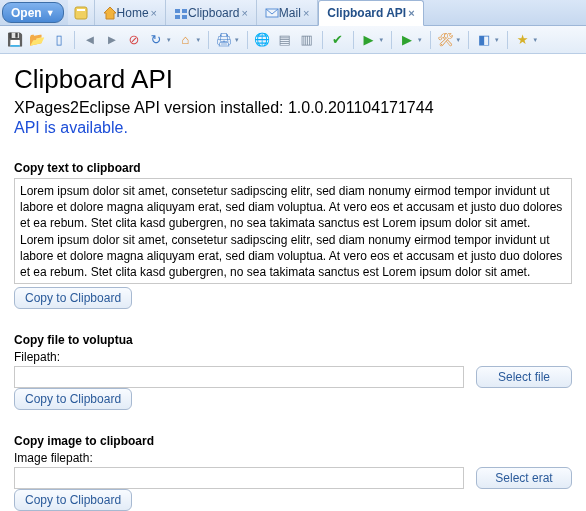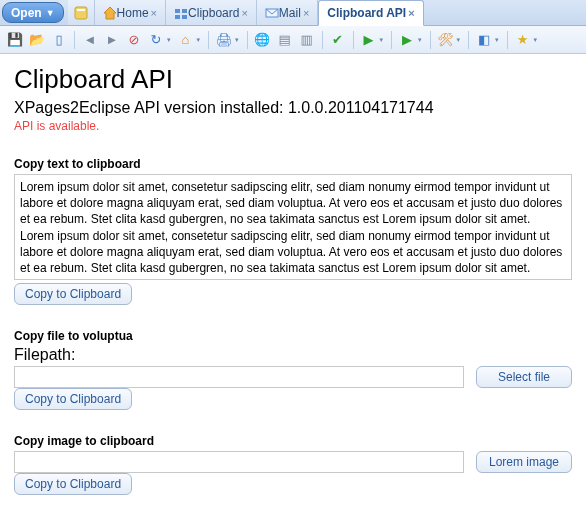--- a/index.html
+++ b/index.html
@@ -98,21 +98,21 @@
   .content {
     padding: 10px 14px;
     color: #000;
   }
   h1 {
     font-size: 26px;
     font-weight: normal;
     margin-bottom: 4px;
   }
   .version { font-size: 16px; margin-bottom: 2px; }
-  .status { color: #ef4444; font-size: 12px; margin-bottom: 18px; }
+  .status { color: #1d4ed8; font-size: 16px; margin-bottom: 18px; }
   .section-title { font-weight: bold; font-size: 12px; margin-bottom: 3px; margin-top: 24px; }
   .lorem-box {
     border: 1px solid #c9c9c9;
     background: #fff;
     padding: 4px 5px;
     font-size: 12px;
     line-height: 1.35;
     width: 100%;
     height: 106px;
     resize: none;
@@ -121,21 +121,21 @@
   }
   .btn {
     background: linear-gradient(#f8fbff, #e3ecf7);
     border: 1px solid #a7b9d1;
     border-radius: 6px;
     color: #2a5a9a;
     padding: 3px 10px;
     font-size: 12px;
     cursor: pointer;
   }
-  .sublabel { font-size: 16px; margin-bottom: 2px; }
+  .sublabel { font-size: 12px; margin-bottom: 2px; }
   .row {
     display: flex;
     gap: 12px;
     align-items: center;
   }
   .row input[type=text] {
     flex: 1;
     border: 1px solid #c9c9c9;
     height: 22px;
     padding: 2px 4px;
@@ -259,18 +259,19 @@
   <div class="section-title">Copy file to voluptua</div>
   <div class="sublabel">Filepath:</div>
   <div class="row">
     <input type="text" value="" style="">
     <button class="btn btn-wide">Select file</button>
   </div>
   <div><button class="btn">Copy to Clipboard</button></div>
 
   
   <div class="section-title">Copy image to clipboard</div>
+  <div class="sublabel">Image filepath:</div>
   <div class="row">
     <input type="text" value="" style="">
-    <button class="btn btn-wide">Lorem image</button>
+    <button class="btn btn-wide">Select erat</button>
   </div>
   <div><button class="btn">Copy to Clipboard</button></div>
 </div>
 
 </body></html>

